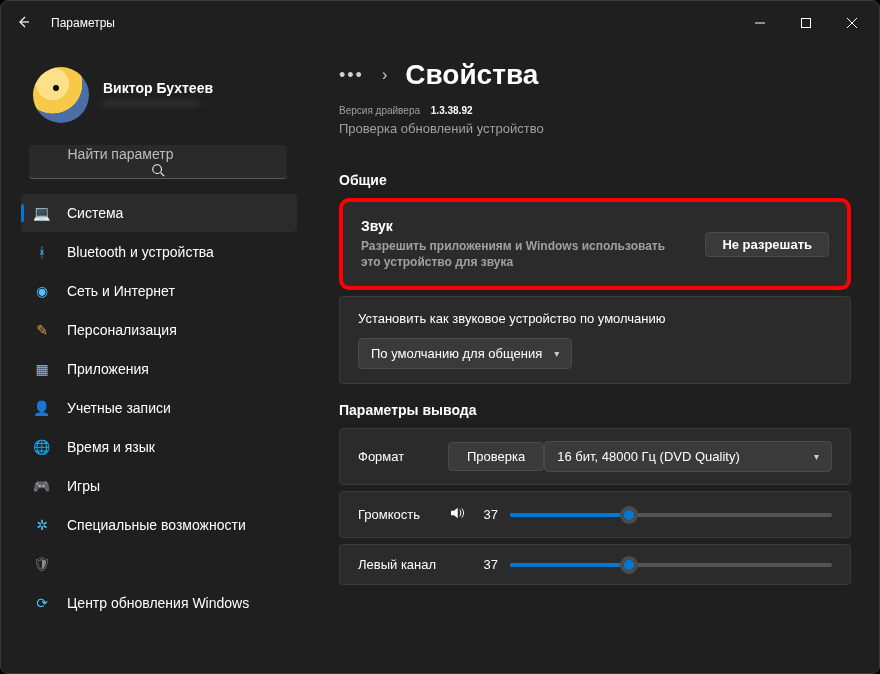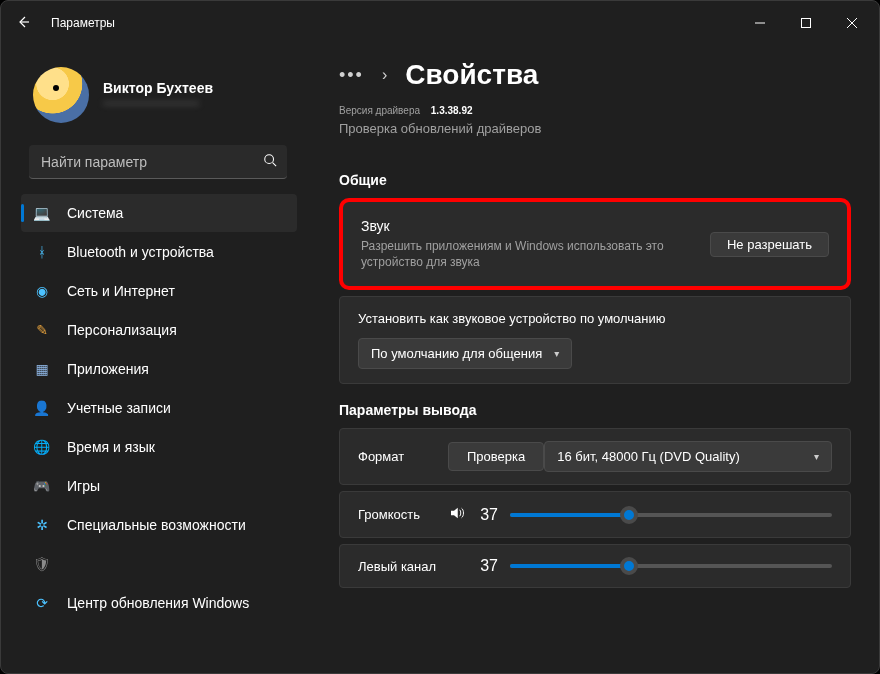--- a/index.html
+++ b/index.html
@@ -43,21 +43,21 @@
     width:56px;height:56px;border-radius:50%;
     background:radial-gradient(circle at 35% 30%,#ffe08a 0 30%,#f7c948 31% 55%,#4a6fa5 56% 100%);
     position:relative;overflow:hidden;
   }
   .avatar::after{content:"";position:absolute;left:20px;top:18px;width:6px;height:6px;background:#000;border-radius:50%}
   .profile-name{font-weight:600;font-size:14px}
   .profile-email{color:var(--text-dim);font-size:12px;filter:blur(3px)}
   .search{
     margin:4px 18px 14px 22px;height:34px;background:#2a2a2a;
     border-bottom:1px solid #5a5a5a;border-radius:4px;
-    display:flex;align-items:center;padding:0 10px;justify-content:space-between;
+    display:flex;align-items:center;padding:0 10px;justify-content:space-between;flex-direction:column;
   }
   .search input{
     background:transparent;border:none;outline:none;color:var(--text);
     font-size:14px;flex:1;
   }
   .search input::placeholder{color:#bdbdbd}
   .nav{flex:1;overflow-y:auto;padding:0 0 0 14px}
   .nav-item{
     height:38px;display:flex;align-items:center;gap:16px;
     padding:0 12px;border-radius:4px;margin:1px 8px 1px 0;
@@ -81,41 +81,42 @@
   .meta-link{color:var(--text-dim);font-size:13px;margin-bottom:18px;display:inline-block}
   .section-h{font-weight:600;margin:18px 0 10px 0;font-size:14px}
   .card{
     background:var(--panel);border:1px solid #3a3a3a;border-radius:4px;
     padding:14px 18px;margin-bottom:6px;
   }
   .card.hl{
     border:4px solid var(--highlight);border-radius:10px;
     display:flex;align-items:center;justify-content:space-between;gap:32px;
     padding:16px 18px;
+    font-weight:bold;
   }
   .card-title{font-size:14px;margin-bottom:4px}
   .card-sub{font-size:12px;color:var(--text-dim);line-height:1.35}
   .btn{
     background:#3a3a3a;border:1px solid #4a4a4a;border-radius:4px;
     padding:4px 16px;font-size:13px;color:var(--text);white-space:nowrap;
   }
   .select{
     background:#3a3a3a;border:1px solid #4a4a4a;border-radius:4px;
     padding:7px 12px;font-size:13px;display:inline-flex;align-items:center;gap:12px;
     margin-top:12px;
   }
   .row{
     background:var(--panel);border:1px solid #3a3a3a;border-radius:4px;
     padding:12px 18px;margin-bottom:6px;display:flex;align-items:center;
   }
   .row-label{width:90px;font-size:13px}
   .row .btn{padding:6px 18px}
   .row .select{margin:0;flex:1;justify-content:space-between}
   .slider-wrap{flex:1;display:flex;align-items:center;gap:12px}
-  .vol-num{font-size:16px;width:20px;text-align:right}
+  .vol-num{font-size:13px;width:20px;text-align:right}
   .slider{
     flex:1;height:4px;background:#555;border-radius:2px;position:relative;
   }
   .slider-fill{position:absolute;left:0;top:0;bottom:0;background:var(--accent);border-radius:2px}
   .slider-thumb{
     position:absolute;top:50%;width:18px;height:18px;border-radius:50%;
     background:var(--accent);border:4px solid #4a4a4a;transform:translate(-50%,-50%);
   }
   .speaker-ico{width:18px;height:18px}
   ::-webkit-scrollbar{width:4px}
@@ -226,21 +227,21 @@
       <div class="crumbs">
         <span class="ellipsis">•••</span>
         <span class="chev">›</span>
         <span class="page-title">Свойства</span>
       </div>
 
       <div class="meta">
         <span class="meta-label">Версия драйвера</span>
         <span style="font-weight:600">1.3.38.92</span>
       </div>
-      <a class="meta-link">Проверка обновлений драйверов</a>
+      <a class="meta-link">Проверка обновлений устройство</a>
 
       <div class="section-h">Общие</div>
 
       <div class="card hl">
         <div>
           <div class="card-title">Звук</div>
           <div class="card-sub">Разрешить приложениям и Windows использовать это устройство для звука</div>
         </div>
         <div class="btn">Не разрешать</div>
       </div>

